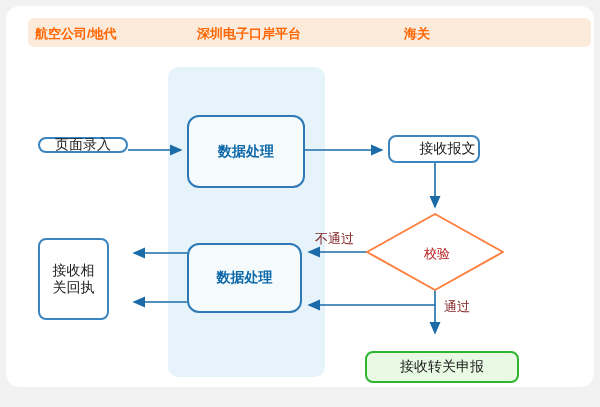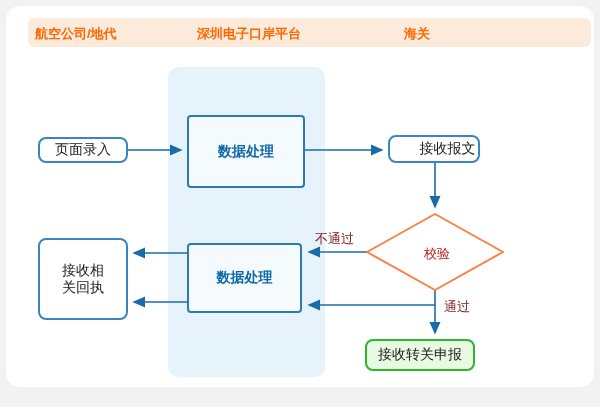--- a/index.html
+++ b/index.html
@@ -27,23 +27,23 @@
   .lane-band{
     position:absolute;left:168px;top:67px;width:157px;height:310px;
     background:#e6f3fb;border-radius:10px;
   }
   .node{
     position:absolute;box-sizing:border-box;background:#ffffff;
     border:2px solid #3a85c0;border-radius:8px;
     display:flex;align-items:center;justify-content:center;
     color:#1a1a1a;font-size:14px;line-height:1.25;text-align:center;
   }
-  .node.small{height:26px;}
+  .node.small{height:16px;}
   .node.process{
-    background:#f5fafd;border:2px solid #2e79b5;border-radius:4px;
+    background:#f5fafd;border:2px solid #2e79b5;border-radius:12px;
     color:#0c68a8;font-weight:bold;
   }
   .node.green{
     background:#e8fae3;border:2px solid #2db52d;border-radius:8px;
   }
   .node.receipt span{display:block;width:48px;}
   .diamond-label{
     position:absolute;left:395px;top:245px;width:84px;text-align:center;
     color:#b91c1c;font-size:13px;
   }
@@ -94,28 +94,28 @@
   <div class="node process" style="left:187px;top:115px;width:118px;height:73px;">
     <span>数据处理</span>
   </div>
 
   <div class="node small" style="left:388px;top:135px;width:92px;height:28px;padding-left:27px;">
     <span>接收报文</span>
   </div>
 
   <div class="diamond-label">校验</div>
 
-  <div class="node receipt" style="left:38px;top:238px;width:90px;height:82px;justify-content:center;">
+  <div class="node receipt" style="left:38px;top:238px;width:71px;height:82px;justify-content:center;">
     <span>接收相关回执</span>
   </div>
 
   <div class="node process" style="left:187px;top:243px;width:115px;height:70px;">
     <span>数据处理</span>
   </div>
 
-  <div class="node green" style="left:365px;top:339px;width:110px;height:32px;">
+  <div class="node green" style="left:365px;top:351px;width:154px;height:32px;">
     <span>接收转关申报</span>
   </div>
 
   <div class="edge-label fail">不通过</div>
   <div class="edge-label pass">通过</div>
 
 </div>
 
 </body></html>

